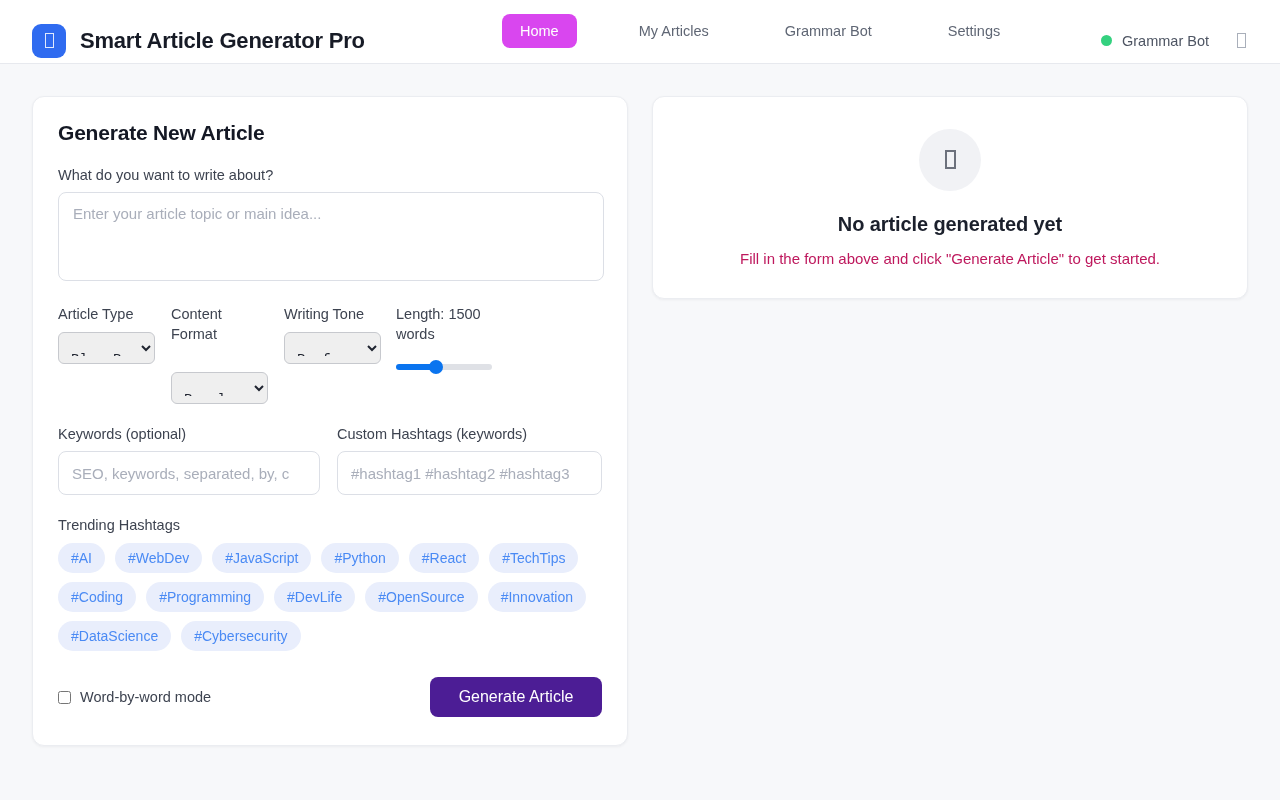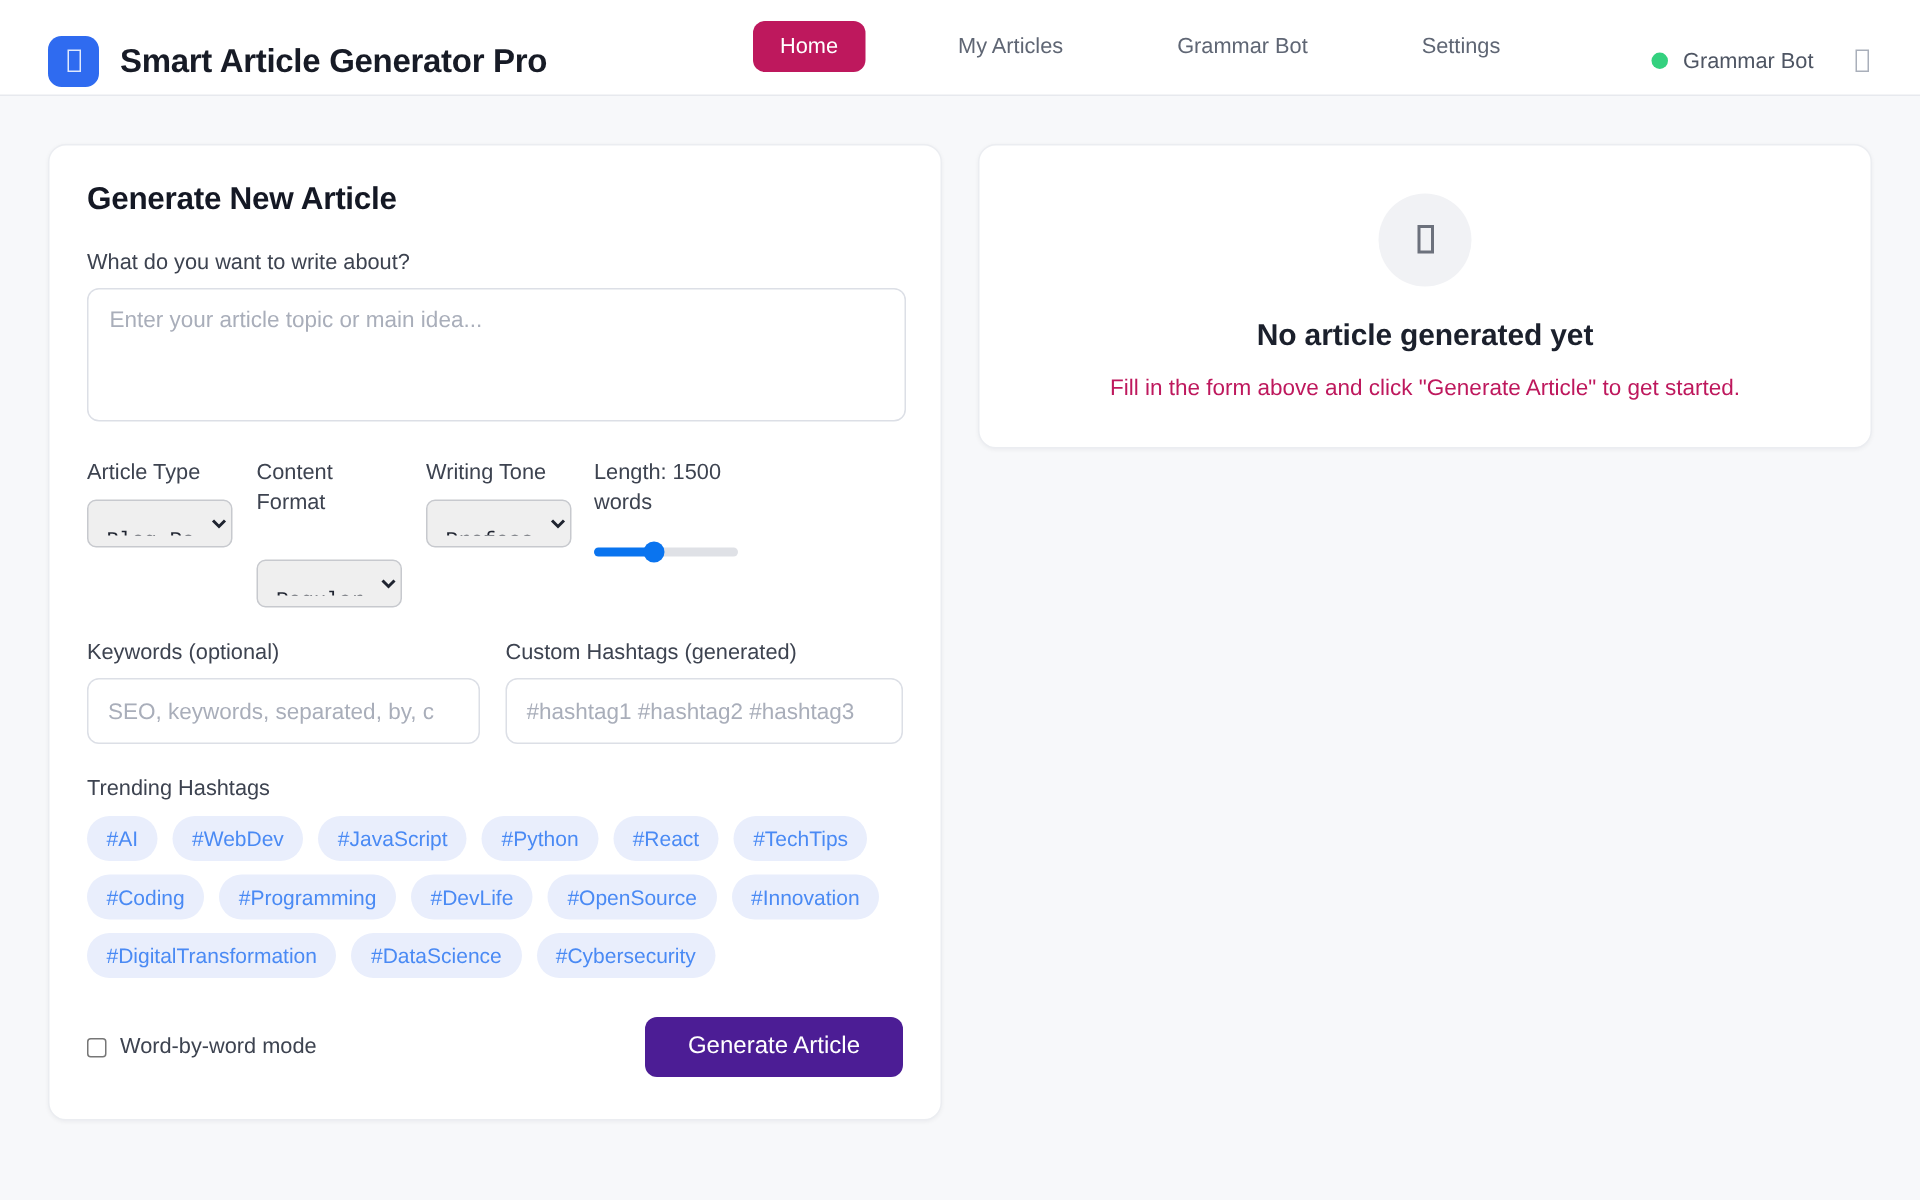--- a/index.html
+++ b/index.html
@@ -53,21 +53,21 @@
   }
   .nav-link {
     font-size: 14.5px;
     color: #5f6674;
     padding: 9px 18px;
     border-radius: 8px;
     cursor: pointer;
     white-space: nowrap;
   }
   .nav-link.active {
-    background: #be185d;
+    background: #d946ef;
     color: #ffffff;
   }
   .nav-link.sp1 { margin-left: 44px; }
   .nav-link.sp2 { margin-left: 40px; }
   .nav-link.sp3 { margin-left: 40px; }
 
   .nav-right {
     margin-left: auto;
     display: flex;
     align-items: center;
@@ -361,40 +361,39 @@
         </div>
       </div>
     </div>
 
     <div class="kw-row">
       <div class="kw-col-a">
         <label class="field-label">Keywords (optional)</label>
         <input type="text" class="text-input" placeholder="SEO, keywords, separated, by, c" style="">
       </div>
       <div class="kw-col-b">
-        <label class="field-label">Custom Hashtags (generated)</label>
+        <label class="field-label">Custom Hashtags (keywords)</label>
         <input type="text" class="text-input" placeholder="#hashtag1 #hashtag2 #hashtag3" style="">
       </div>
     </div>
 
     <div class="tags-section">
       <span class="field-label">Trending Hashtags</span>
       <div class="tags-wrap">
         <span class="tag-pill">#AI</span>
         <span class="tag-pill">#WebDev</span>
         <span class="tag-pill">#JavaScript</span>
         <span class="tag-pill">#Python</span>
         <span class="tag-pill">#React</span>
         <span class="tag-pill">#TechTips</span>
         <span class="tag-pill">#Coding</span>
         <span class="tag-pill">#Programming</span>
         <span class="tag-pill">#DevLife</span>
         <span class="tag-pill">#OpenSource</span>
         <span class="tag-pill">#Innovation</span>
-        <span class="tag-pill">#DigitalTransformation</span>
         <span class="tag-pill">#DataScience</span>
         <span class="tag-pill">#Cybersecurity</span>
       </div>
     </div>
 
     <div class="footer-row">
       <div class="check-group">
         <input type="checkbox" class="wbw" style="">
         <span class="check-label">Word-by-word mode</span>
       </div>

